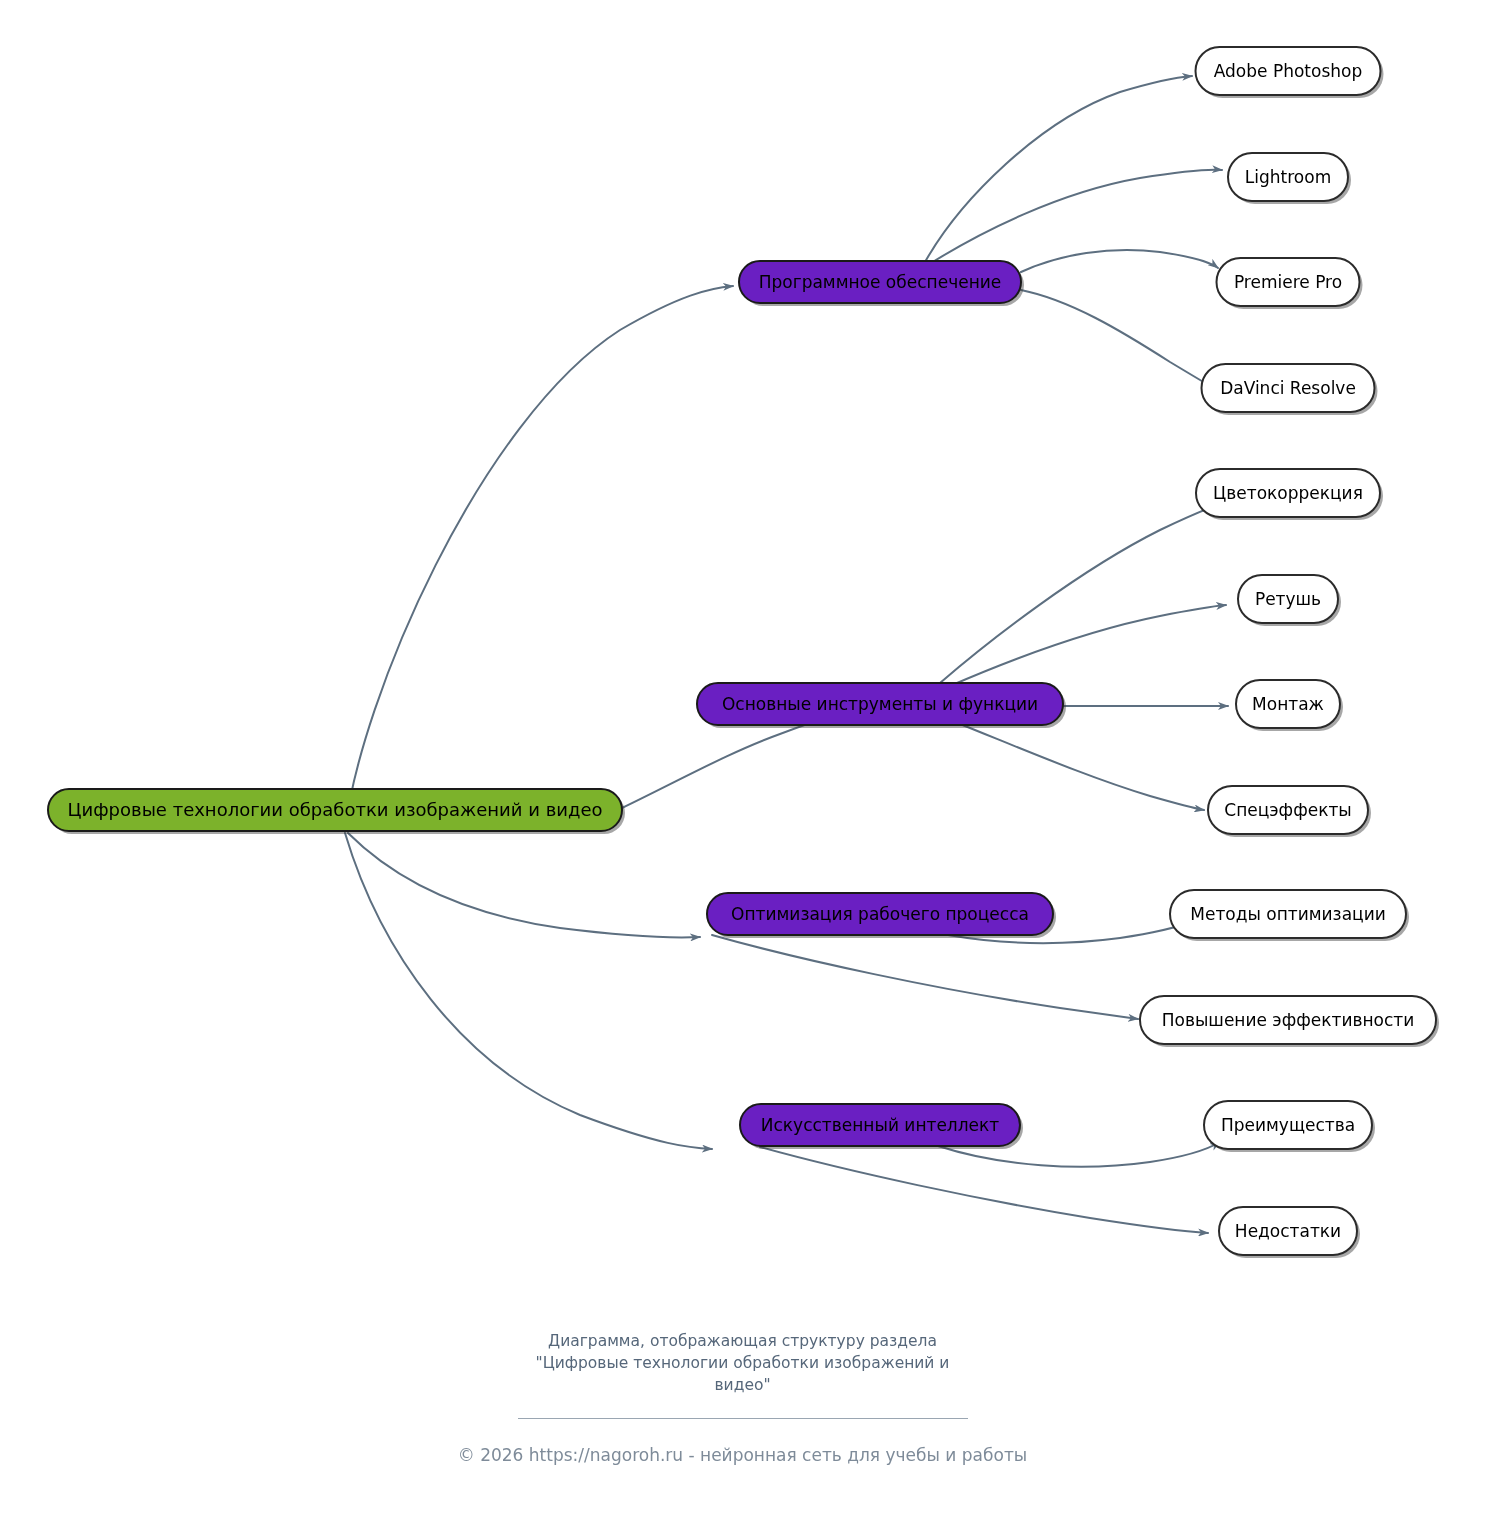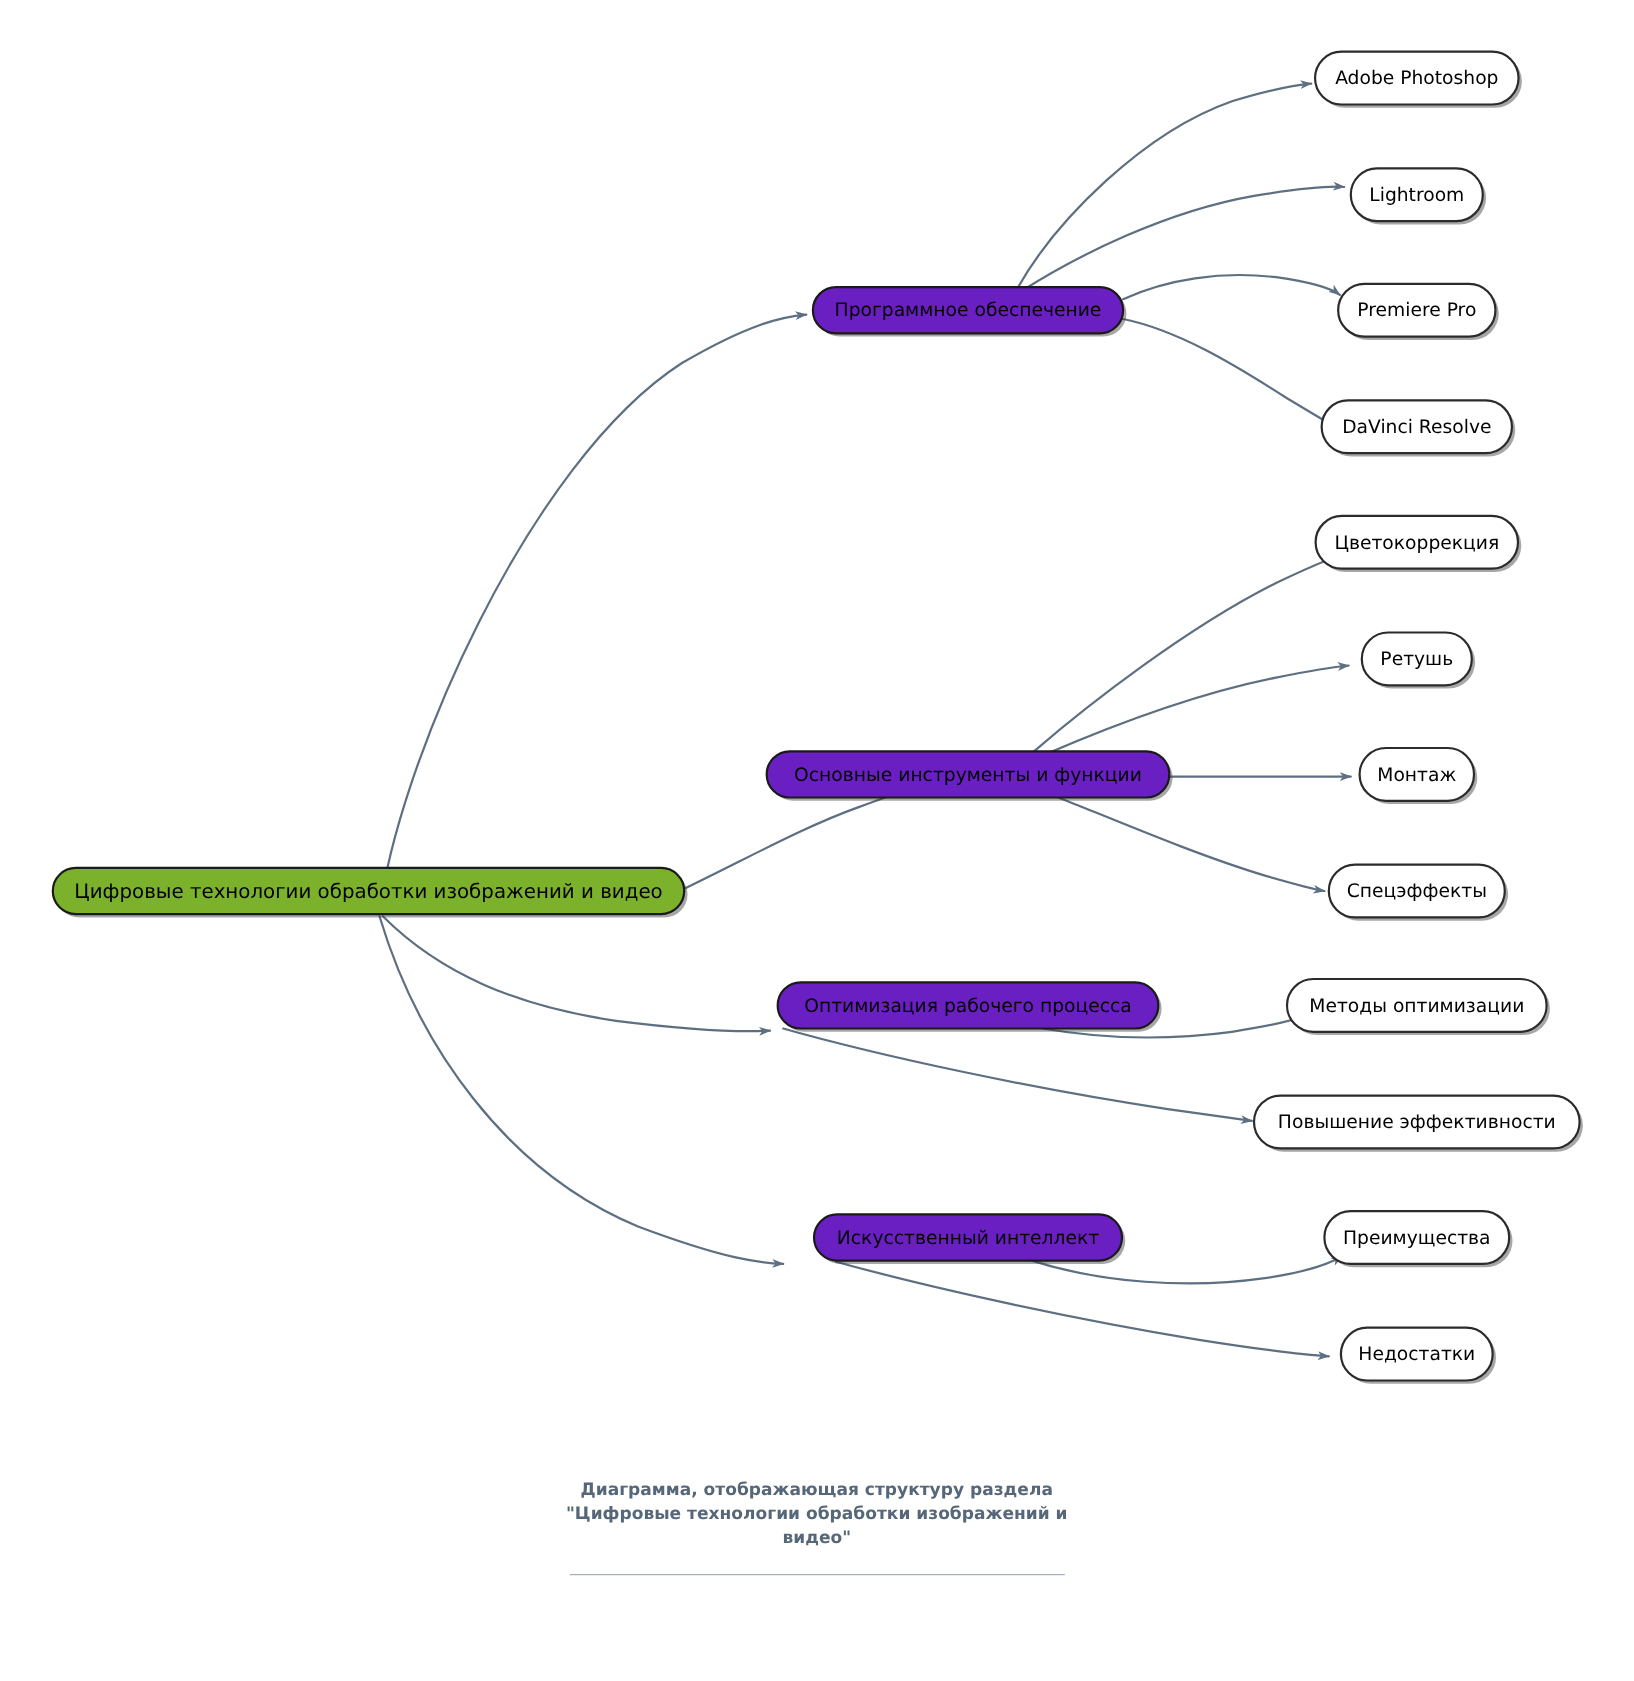--- a/index.html
+++ b/index.html
@@ -64,26 +64,26 @@
 
   .caption-wrap {
     position: absolute;
     left: 0;
     top: 1330px;
     width: 1485px;
     text-align: center;
   }
   .caption-title {
     font-family: "DejaVu Sans", sans-serif;
-    font-weight: bold;
+    font-weight: normal;
     font-size: 15.5px;
     color: #56677a;
     line-height: 1.42;
     width: 510px;
-    margin: 13px auto;
+    margin: 0 auto;
     white-space: pre-line;
   }
   .caption-rule {
     width: 450px;
     height: 1px;
     background: #9aa6b2;
     margin: 22px auto 0 auto;
   }
   .caption-credit {
     font-family: "DejaVu Sans", sans-serif;
@@ -207,14 +207,15 @@
           <text class="node-label leaf-label" x="1288" y="1232">Недостатки</text>
         </g>
       </g>
   </svg>
 
   <div class="caption-wrap">
     <div class="caption-title">Диаграмма, отображающая структуру раздела
 "Цифровые технологии обработки изображений и
 видео"</div>
     <div class="caption-rule"></div>
+    <div class="caption-credit">© 2026 https://nagoroh.ru - нейронная сеть для учебы и работы</div>
   </div>
 </div>
 
 </body></html>

